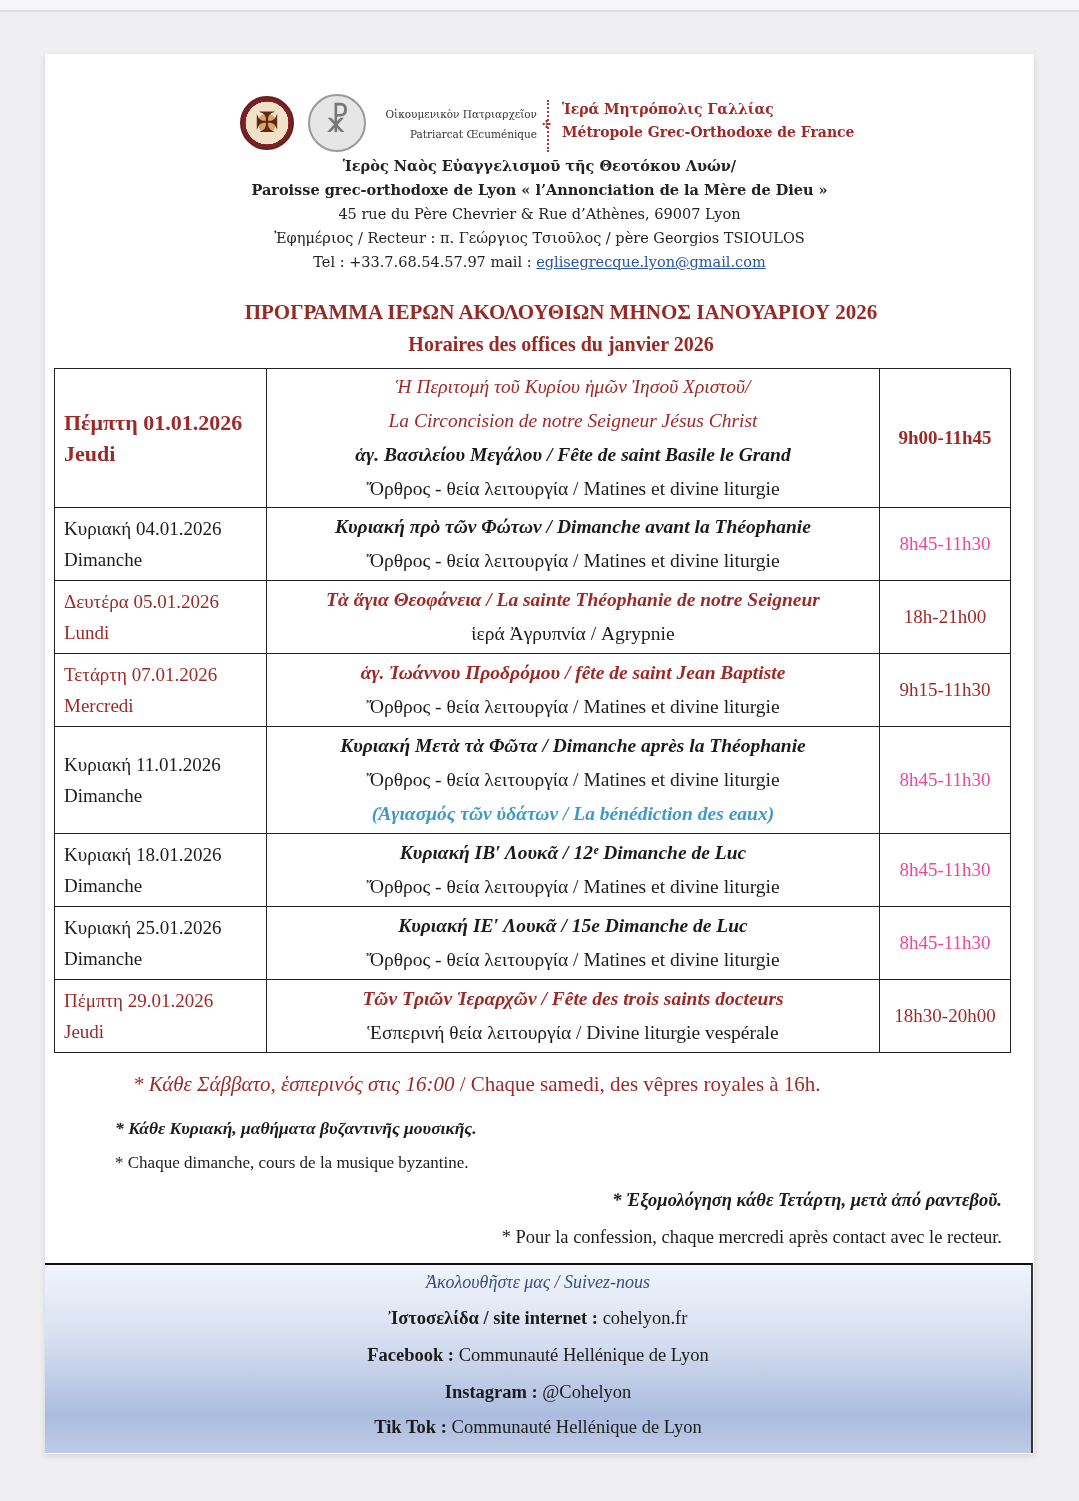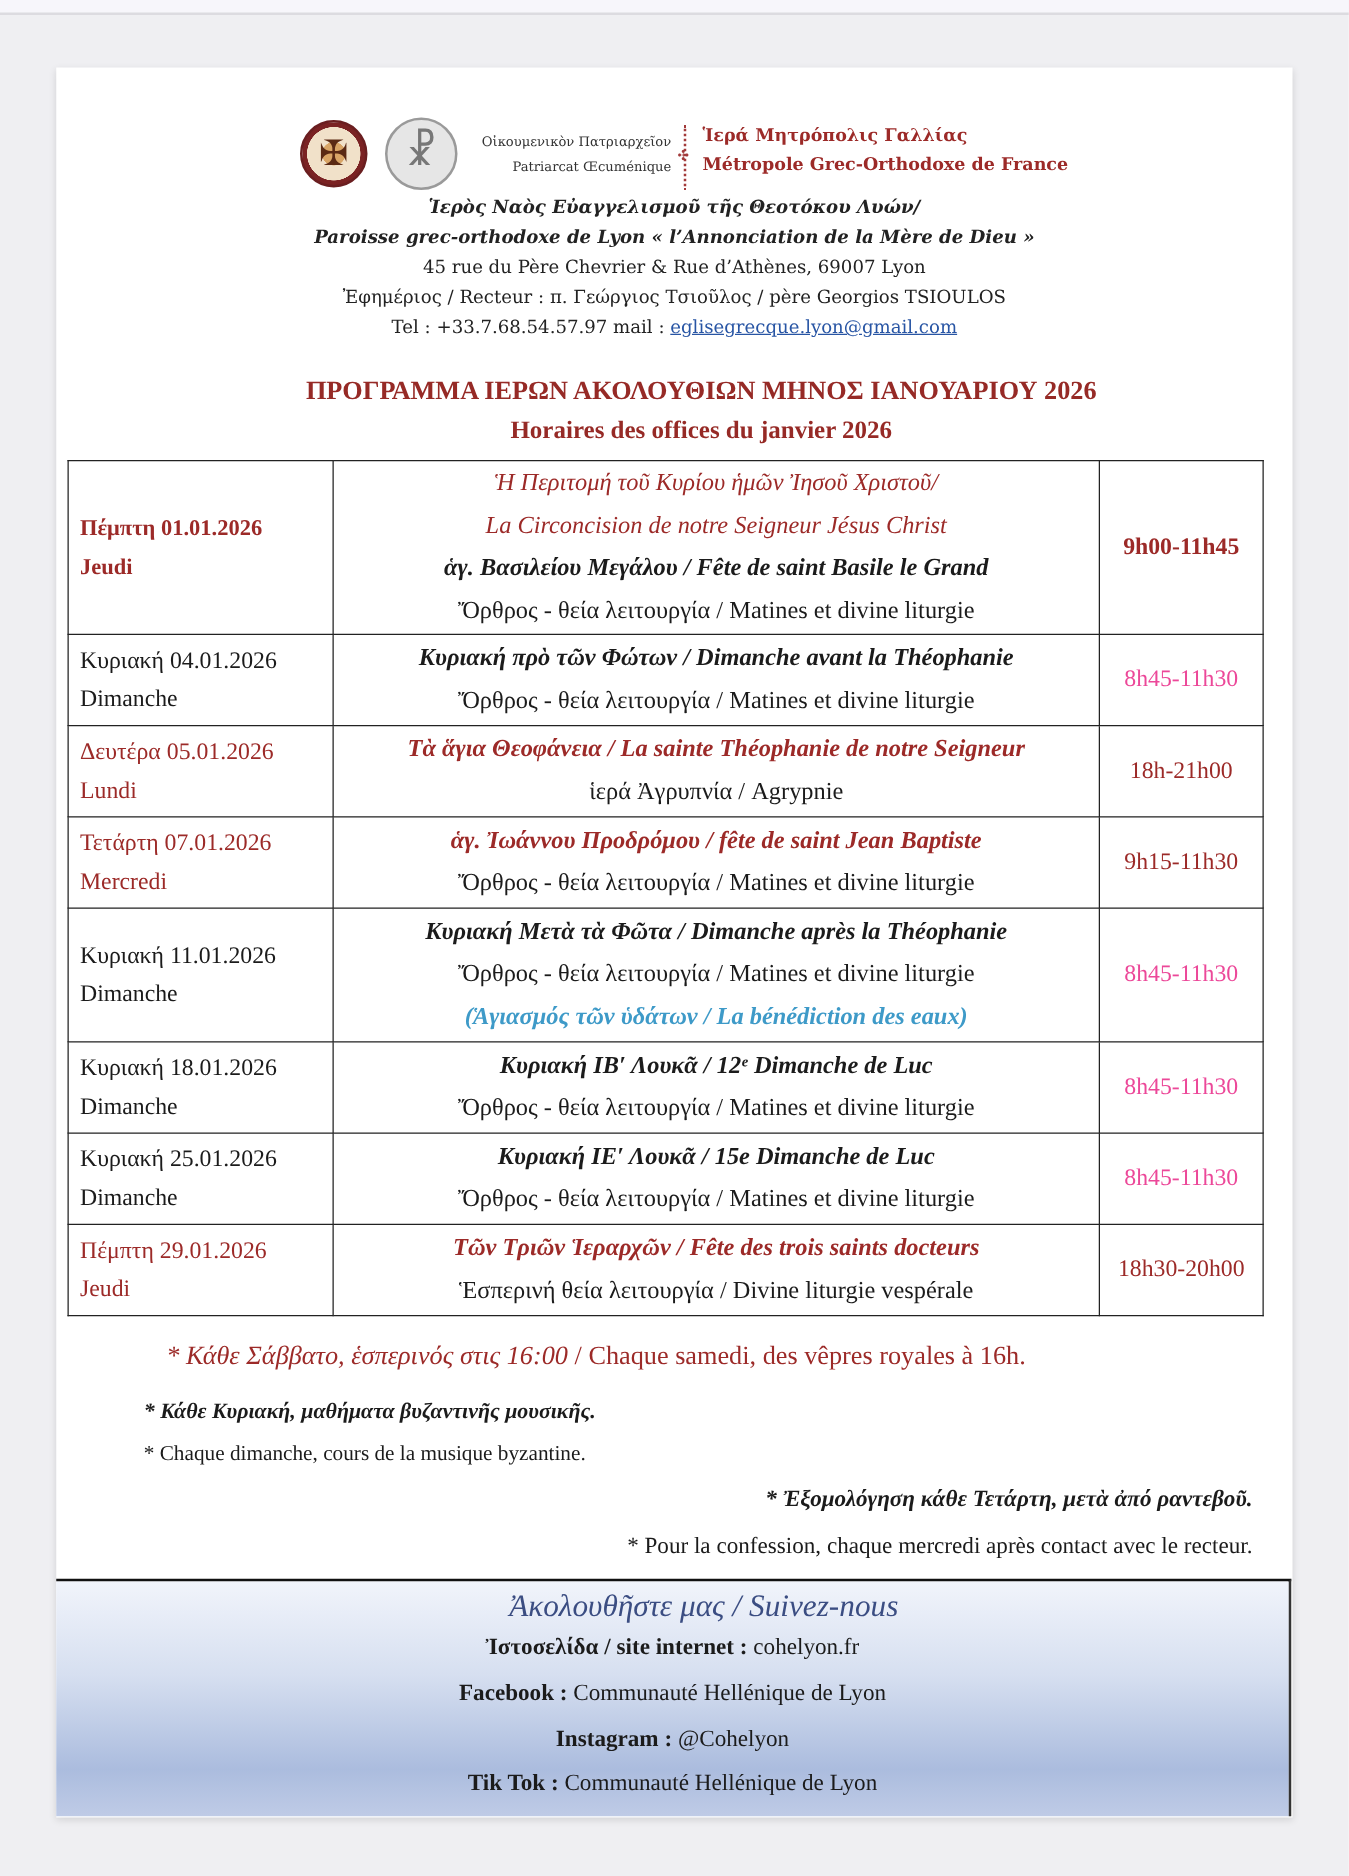--- a/index.html
+++ b/index.html
@@ -49,21 +49,21 @@
     content: "✣"; position: absolute; left: -7px; top: 18px; font-size: 11px; color: #a23a3a;
   }
   .metro {
     position: absolute; left: 322px; top: 4px; font-weight: bold;
     font-size: 14px; line-height: 23px; color: #9c2a28;
   }
   .parish {
     position: absolute; left: 0; top: 100px; width: 989px; text-align: center;
     font-size: 14.5px; line-height: 24px; color: #222;
   }
-  .parish .b { font-weight: bold; font-style: italic; }
+  .parish .b { font-weight: bold; }
   .parish a { color: #2855a4; text-decoration: underline; }
   .titles {
     position: absolute; left: 0; top: 242px; width: 1032px; text-align: center;
     color: #962a26; font-weight: bold;
     font-family: "Liberation Serif", serif;
   }
   .titles .t1 { font-size: 21px; line-height: 32px; }
   .titles .t2 { font-size: 20px; line-height: 32px; }
   
   table.sched {
@@ -75,39 +75,39 @@
   td.svc { width: 612px; text-align: center; font-size: 19.5px; line-height: 34px; color: #1b1b1b; margin-left: 25px; }
   td.time { text-align: center; font-size: 19px; color: #ec4899; }
   .red { color: #9c2a28 !important; }
   .blue { color: #3e9ac8 !important; }
   .bold { font-weight: bold; }
   .it { font-style: italic; }
   .bi { font-weight: bold; font-style: italic; }
   tr.r0 td { height: 138px; }
   tr.r1 td, tr.r2 td, tr.r3 td, tr.r5 td, tr.r6 td, tr.r7 td { height: 72px; }
   tr.r4 td { height: 106px; }
-  td.date.bold { font-size: 18px; }
+  td.date.bold { font-size: 22px; }
   
   .notes { position: absolute; left: 0; top: 1018px; width: 989px; font-family: "Liberation Serif", serif; }
   .note { position: absolute; white-space: nowrap; color: #1b1b1b; }
   .n1 { left: 88px; top: 0; font-size: 21px; color: #9c2a28; }
   .n1 .g { font-style: italic; }
   .n2 { left: 70px; top: 46px; font-size: 17.5px; font-style: italic; font-weight: bold; }
   .n3 { left: 70px; top: 81px; font-size: 17px; }
   .n4 { right: 32px; top: 118px; font-size: 18.5px; font-style: italic; font-weight: bold; }
   .n5 { right: 32px; top: 155px; font-size: 18.5px; }
   
   .footer {
     position: absolute; left: 0; top: 1209px; width: 988px; height: 190px;
     border-top: 2px solid #111; border-right: 2px solid #333; box-sizing: border-box;
     background: linear-gradient(#f1f4fb, #d6dff0 40%, #abbcde 80%, #bfcbe6);
     text-align: center; font-family: "Liberation Serif", serif;
   }
   .footer .row { position: absolute; left: 0; width: 100%; font-size: 18.5px; color: #1b1b1b; }
-  .footer .follow { top: 7px; color: #3b4d82; font-style: italic; font-size: 25px; padding-left: 25px; }
+  .footer .follow { top: 7px; color: #3b4d82; font-style: italic; font-size: 18px; }
   .footer .f1 { top: 43px; }
   .footer .f2 { top: 80px; }
   .footer .f3 { top: 117px; }
   .footer .f4 { top: 152px; }
   .footer .lbl { font-weight: bold; }
 </style>
 </head>
 <body>
 
 <div class="topbar"></div>

